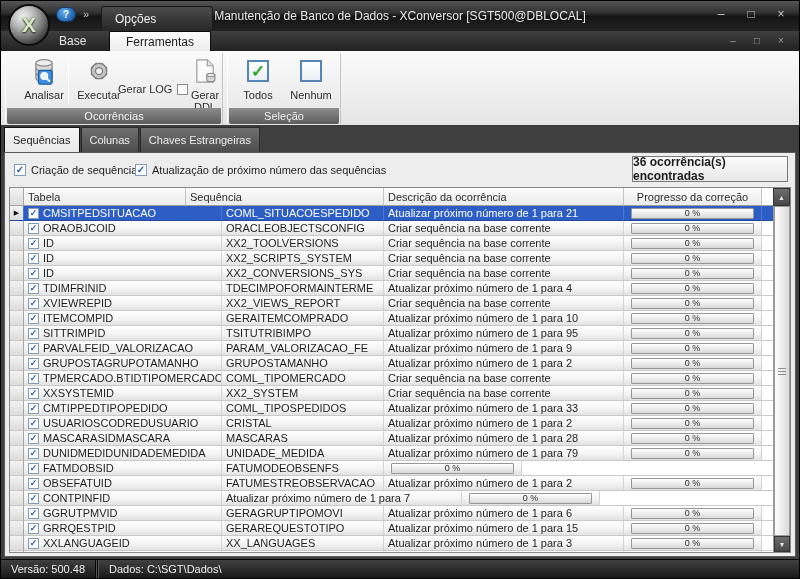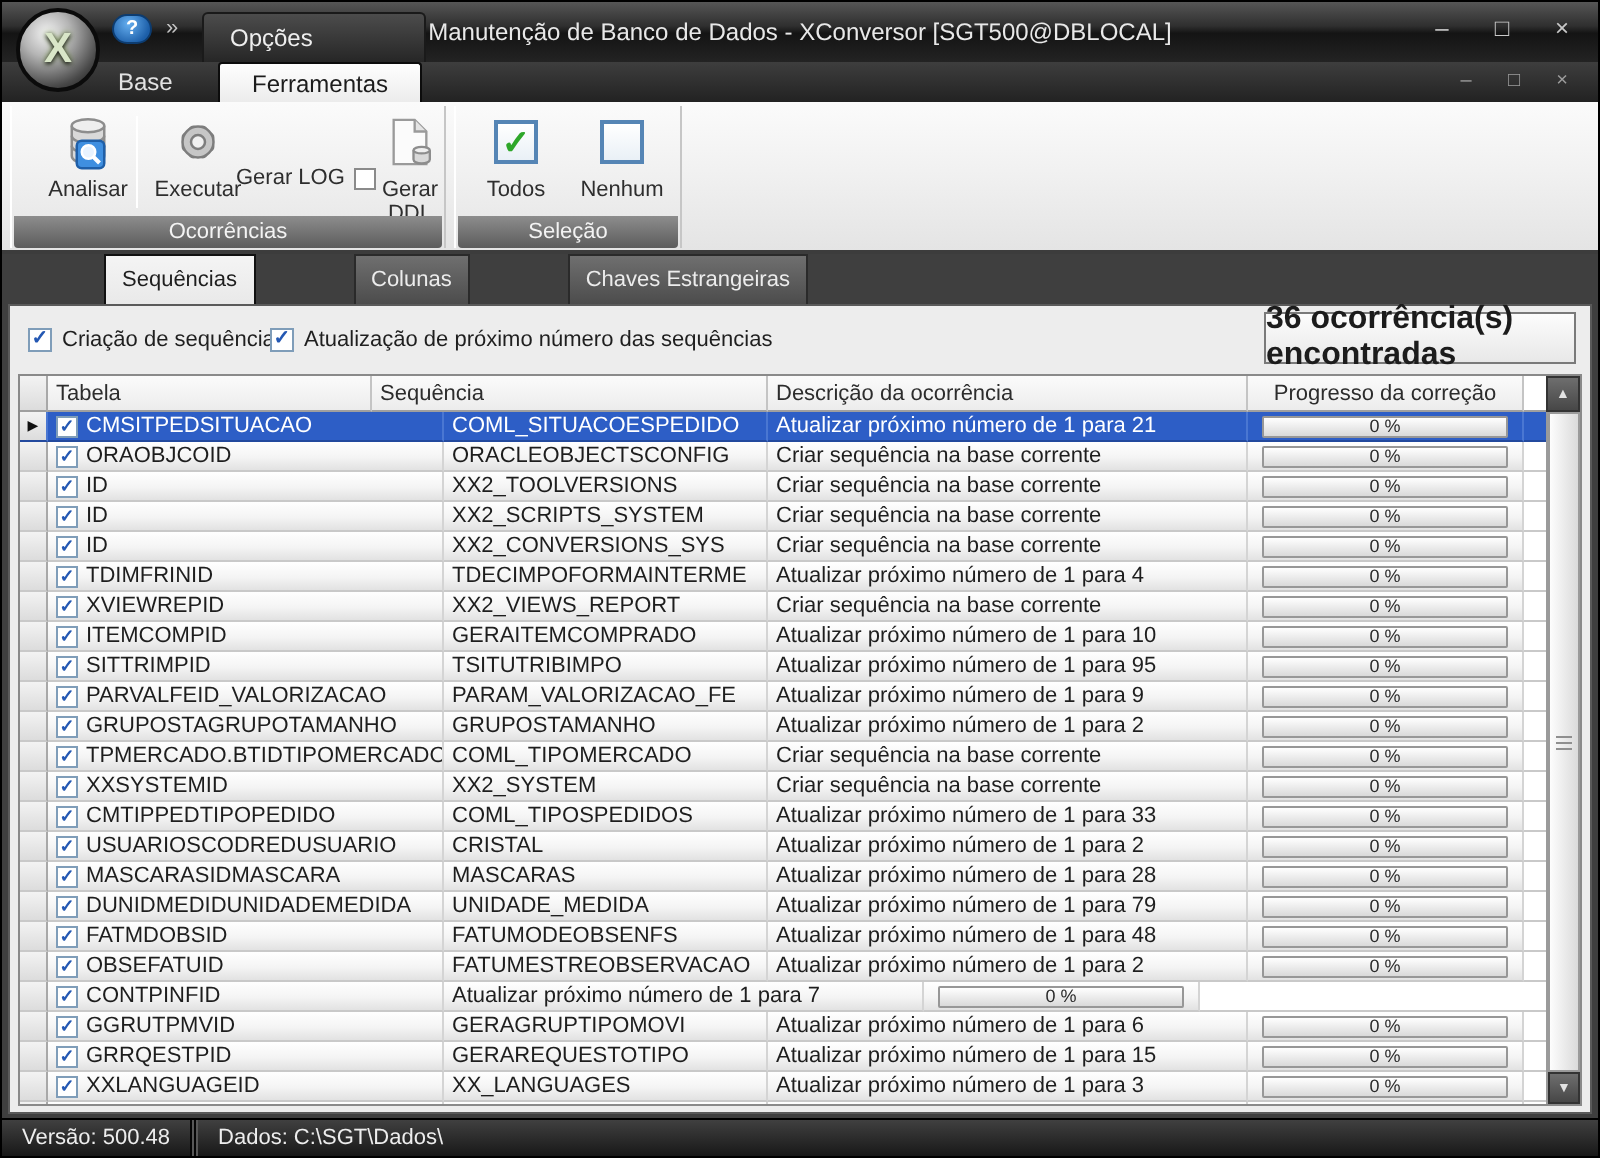--- a/index.html
+++ b/index.html
@@ -59,36 +59,36 @@
     font-size:11px;color:#2e2e2e;}
   .mini-cb{width:11px;height:11px;background:#fff;border:1px solid #8a8a8a;}
   .big-cb{width:22px;height:22px;background:linear-gradient(180deg,#ffffff,#e9f0f6);
     border:2px solid #5585b5;display:flex;align-items:center;justify-content:center;}
   .big-cb .tick{color:#2ea72a;font-weight:bold;font-size:17px;line-height:17px;}
   
   .workspace{position:absolute;top:126px;left:0;right:0;bottom:19px;background:#3f3f3f;}
   .page-tabs{position:absolute;top:7px;left:3px;display:flex;align-items:flex-end;height:18px;}
   .ptab{height:18px;display:flex;align-items:center;padding:12px 8px;font-size:11px;
     color:#ececec;background:linear-gradient(180deg,#6f6f6f,#4c4c4c);
-    border:1px solid #2a2a2a;border-bottom:none;margin-right:1px;margin-left:48px;}
+    border:1px solid #2a2a2a;border-bottom:none;margin-right:1px;}
   .ptab.active{background:linear-gradient(180deg,#f4f4f4,#e9e9e9);color:#1e1e1e;
     border:1px solid #111;border-bottom:none;height:18px;}
   .panel{position:absolute;top:25px;left:3px;right:3px;bottom:2px;
     background:#ededed;border:1px solid #5a5a5a;}
   
   .filter-check{position:absolute;top:11px;display:flex;align-items:center;gap:5px;
     font-size:11px;color:#1f1f1f;}
   .fc1{left:9px;}
   .fc2{left:130px;}
   .blue-cb{width:12px;height:12px;background:#fff;border:1px solid #7f9db9;
     display:flex;align-items:center;justify-content:center;}
   .blue-cb .tick{color:#2458b3;font-weight:bold;font-size:10px;line-height:10px;}
   .occ-btn{position:absolute;top:3px;right:7px;width:156px;height:26px;
     background:linear-gradient(180deg,#fcfcfc,#e8e8e8);border:1px solid #7a7a7a;
-    font-size:16px;font-weight:bold;color:#1c1c1c;
+    font-size:12px;font-weight:bold;color:#1c1c1c;
     display:flex;align-items:center;justify-content:center;}
   
   .grid{position:absolute;top:34px;left:4px;right:4px;bottom:3px;
     border:1px solid #8a8a8a;background:#fff;overflow:hidden;display:flex;flex-direction:column;}
   .thead{display:flex;height:18px;flex:0 0 18px;}
   .th{background:linear-gradient(180deg,#fbfbfb,#ececec);border-right:1px solid #c4c4c4;
     border-bottom:1px solid #9f9f9f;font-size:11px;color:#2c2c2c;
     display:flex;align-items:center;padding-left:4px;overflow:hidden;white-space:nowrap;}
   .tbody{flex:1 1 auto;overflow:hidden;}
   .tr{display:flex;height:15px;}
@@ -570,21 +570,20 @@
                 <div class="td c-head">
                   <span class="marker"></span>
                 </div>
                 <div class="td c-seq">
                   <span class="row-cb">
                     <span class="tick">✓</span>
                   </span>
                   <span>FATMDOBSID</span>
                 </div>
                 <div class="td c-tab">FATUMODEOBSENFS</div>
-                <div class="td c-desc">Atualizar próximo número de 1 para 48</div>
                 <div class="td c-prog">
                   <span class="pill">0 %</span>
                 </div>
                 <div class="td c-fill"></div>
               </div>
               <div class="tr t18">
                 <div class="td c-head">
                   <span class="marker"></span>
                 </div>
                 <div class="td c-seq">

